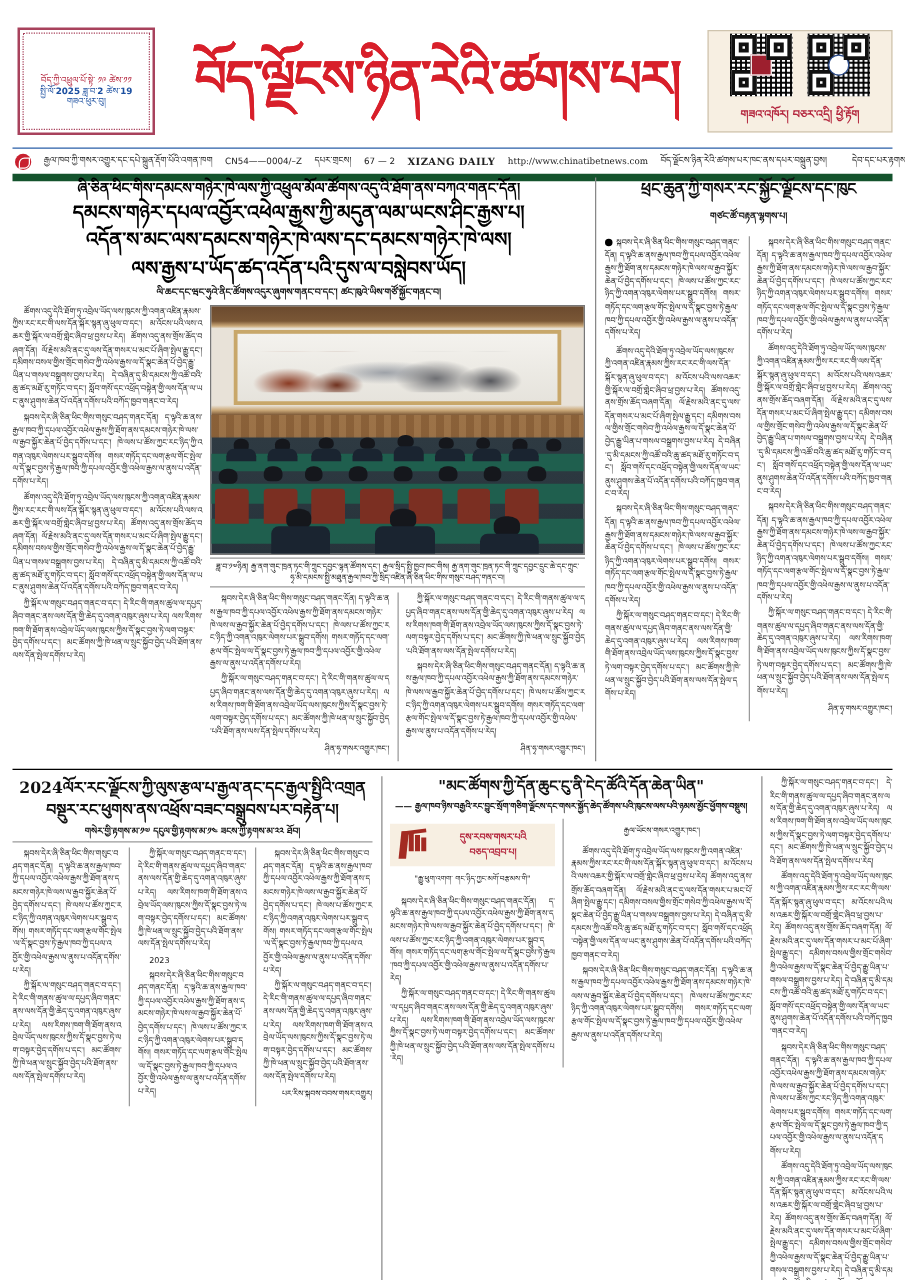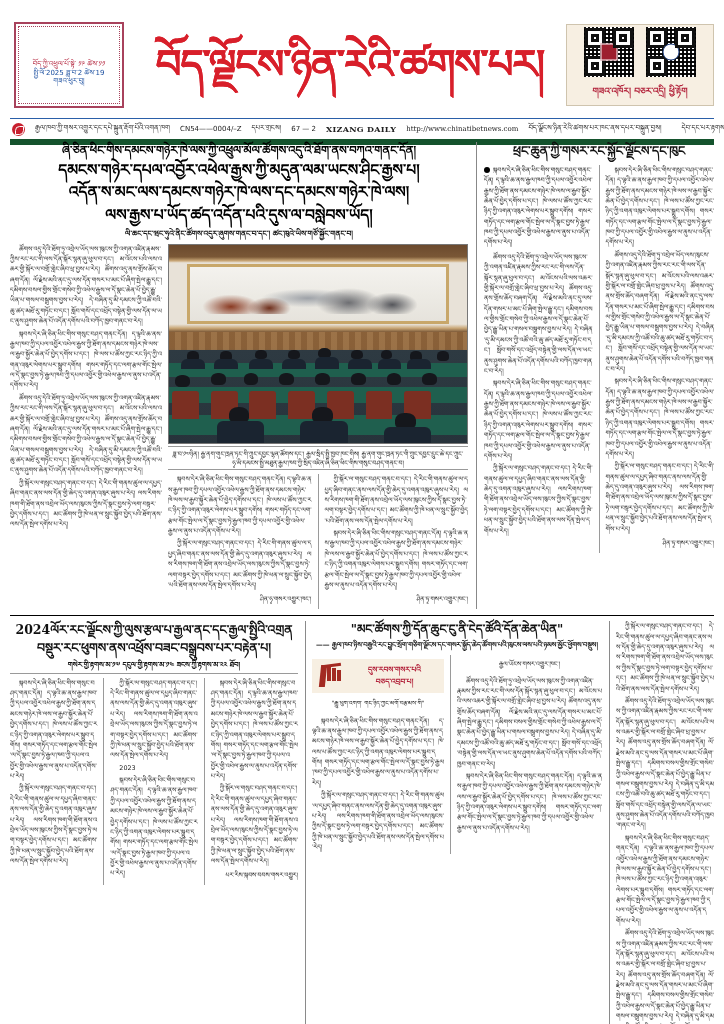--- a/index.html
+++ b/index.html
@@ -25,21 +25,21 @@
     display:flex;flex-direction:column;align-items:center;justify-content:center;
     gap:1px;
   }
   .np-cn{
     font-family:"DejaVu Serif","Liberation Serif",serif;
     font-size:16px;font-weight:bold;color:#b3243c;letter-spacing:2px;
     line-height:1;
   }
   .np-tib1{font-size:7px;color:#b3243c;line-height:1.1;white-space:nowrap;}
   .np-tib2{font-size:7px;color:#1b4fa0;line-height:1.1;white-space:nowrap;}
-  .np-tib2 b{color:#1b4fa0;font-weight:normal;}
+  .np-tib2 b{color:#1b4fa0;font-weight:bold;}
   .np-tib3{font-size:7px;color:#1b4fa0;line-height:1.1;}
 
   .master-title{
     position:absolute;left:150px;top:18px;width:400px;height:92px;
     display:flex;align-items:center;justify-content:center;
   }
   .master-title span{
     font-size:40px;line-height:1.0;color:#d81f2a;font-weight:bold;
     text-align:center;letter-spacing:-1px;
     font-family:"DejaVu Sans","Liberation Sans",sans-serif;
@@ -366,20 +366,21 @@
               </div>
             </div>
           </div>
         </div>
       </div>
 
       <div class="lead-right">
         <div class="hl-r">
           <div>ཕྲང་ཆུན་ཀྱི་གསར་རང་སྐྱོང་ལྗོངས་དང་ཁུང</div>
         </div>
+        <div class="hl-r-sub">གཙང་ཚོ་བརྟན་ལྷགས་པ།</div>
 
         <div class="cols2">
           <div class="col">
             <div class="dot-lead">
               <span class="bullet"></span><span>སྐབས་དེར་ཞི་ཅིན་ཕིང་གིས་གསུང་བཤད་གནང་དོན། ད་ལྟའི་ཆ་ནས་རྒྱལ་ཁབ་ཀྱི་དཔལ་འབྱོར་འཕེལ་རྒྱས་ཀྱི་ཐོག་ནས་དམངས་གཉེར་ཁེ་ལས་ལ་རྒྱབ་སྐྱོར་ཆེན་པོ་བྱེད་དགོས་པ་དང་། ཁེ་ལས་པ་ཚོས་ཀྱང་རང་ཉིད་ཀྱི་འགན་འཁུར་ལེགས་པར་སྒྲུབ་དགོས། གསར་གཏོད་དང་ལག་རྩལ་གོང་སྤེལ་ལ་དོ་སྣང་བྱས་ཏེ་རྒྱལ་ཁབ་ཀྱི་དཔལ་འབྱོར་གྱི་འཕེལ་རྒྱས་ལ་ནུས་པ་འདོན་དགོས་པ་རེད།</span>
             </div>
             <div class="tib" style="margin-top:4px;">
               <p>ཚོགས་འདུ་དེའི་ཐོག་ཏུ་འབྲེལ་ཡོད་ལས་ཁུངས་ཀྱི་འགན་འཛིན་རྣམས་ཀྱིས་རང་རང་གི་ལས་དོན་སྐོར་སྙན་ཞུ་ཕུལ་བ་དང་། མ་འོངས་པའི་ལས་འཆར་གྱི་སྐོར་ལ་བགྲོ་གླེང་ཞིབ་ཕྲ་བྱས་པ་རེད། ཚོགས་འདུ་ནས་གྲོས་ཆོད་བཞག་དོན། ལོ་རྗེས་མའི་ནང་དུ་ལས་དོན་གསར་པ་མང་པོ་ཞིག་སྤེལ་རྒྱུ་དང་། དམིགས་བསལ་གྱིས་གྲོང་གསེབ་ཀྱི་འཕེལ་རྒྱས་ལ་དོ་སྣང་ཆེན་པོ་བྱེད་རྒྱུ་ཡིན་པ་གསལ་བསྒྲགས་བྱས་པ་རེད། དེ་བཞིན་དུ་མི་དམངས་ཀྱི་འཚོ་བའི་ཆུ་ཚད་མཐོ་རུ་གཏོང་བ་དང་། སློབ་གསོ་དང་འཕྲོད་བསྟེན་གྱི་ལས་དོན་ལ་ཡང་ནུས་ཤུགས་ཆེན་པོ་འདོན་དགོས་པའི་བཀོད་ཁྱབ་གནང་བ་རེད།</p>
               <p>སྐབས་དེར་ཞི་ཅིན་ཕིང་གིས་གསུང་བཤད་གནང་དོན། ད་ལྟའི་ཆ་ནས་རྒྱལ་ཁབ་ཀྱི་དཔལ་འབྱོར་འཕེལ་རྒྱས་ཀྱི་ཐོག་ནས་དམངས་གཉེར་ཁེ་ལས་ལ་རྒྱབ་སྐྱོར་ཆེན་པོ་བྱེད་དགོས་པ་དང་། ཁེ་ལས་པ་ཚོས་ཀྱང་རང་ཉིད་ཀྱི་འགན་འཁུར་ལེགས་པར་སྒྲུབ་དགོས། གསར་གཏོད་དང་ལག་རྩལ་གོང་སྤེལ་ལ་དོ་སྣང་བྱས་ཏེ་རྒྱལ་ཁབ་ཀྱི་དཔལ་འབྱོར་གྱི་འཕེལ་རྒྱས་ལ་ནུས་པ་འདོན་དགོས་པ་རེད།</p>
               <p>ཀྱི་སྐོར་ལ་གསུང་བཤད་གནང་བ་དང་། དེ་རིང་གི་གནས་ཚུལ་ལ་དཔྱད་ཞིབ་གནང་ནས་ལས་དོན་གྱི་ཆེད་དུ་འགན་འཁུར་ཞུས་པ་རེད། ལས་རིགས་ཁག་གི་ཐོག་ནས་འབྲེལ་ཡོད་ལས་ཁུངས་ཀྱིས་དོ་སྣང་བྱས་ཏེ་ལག་བསྟར་བྱེད་དགོས་པ་དང་། མང་ཚོགས་ཀྱི་ཁེ་ཕན་ལ་སྲུང་སྐྱོབ་བྱེད་པའི་ཐོག་ནས་ལས་དོན་སྤེལ་དགོས་པ་རེད།</p>

